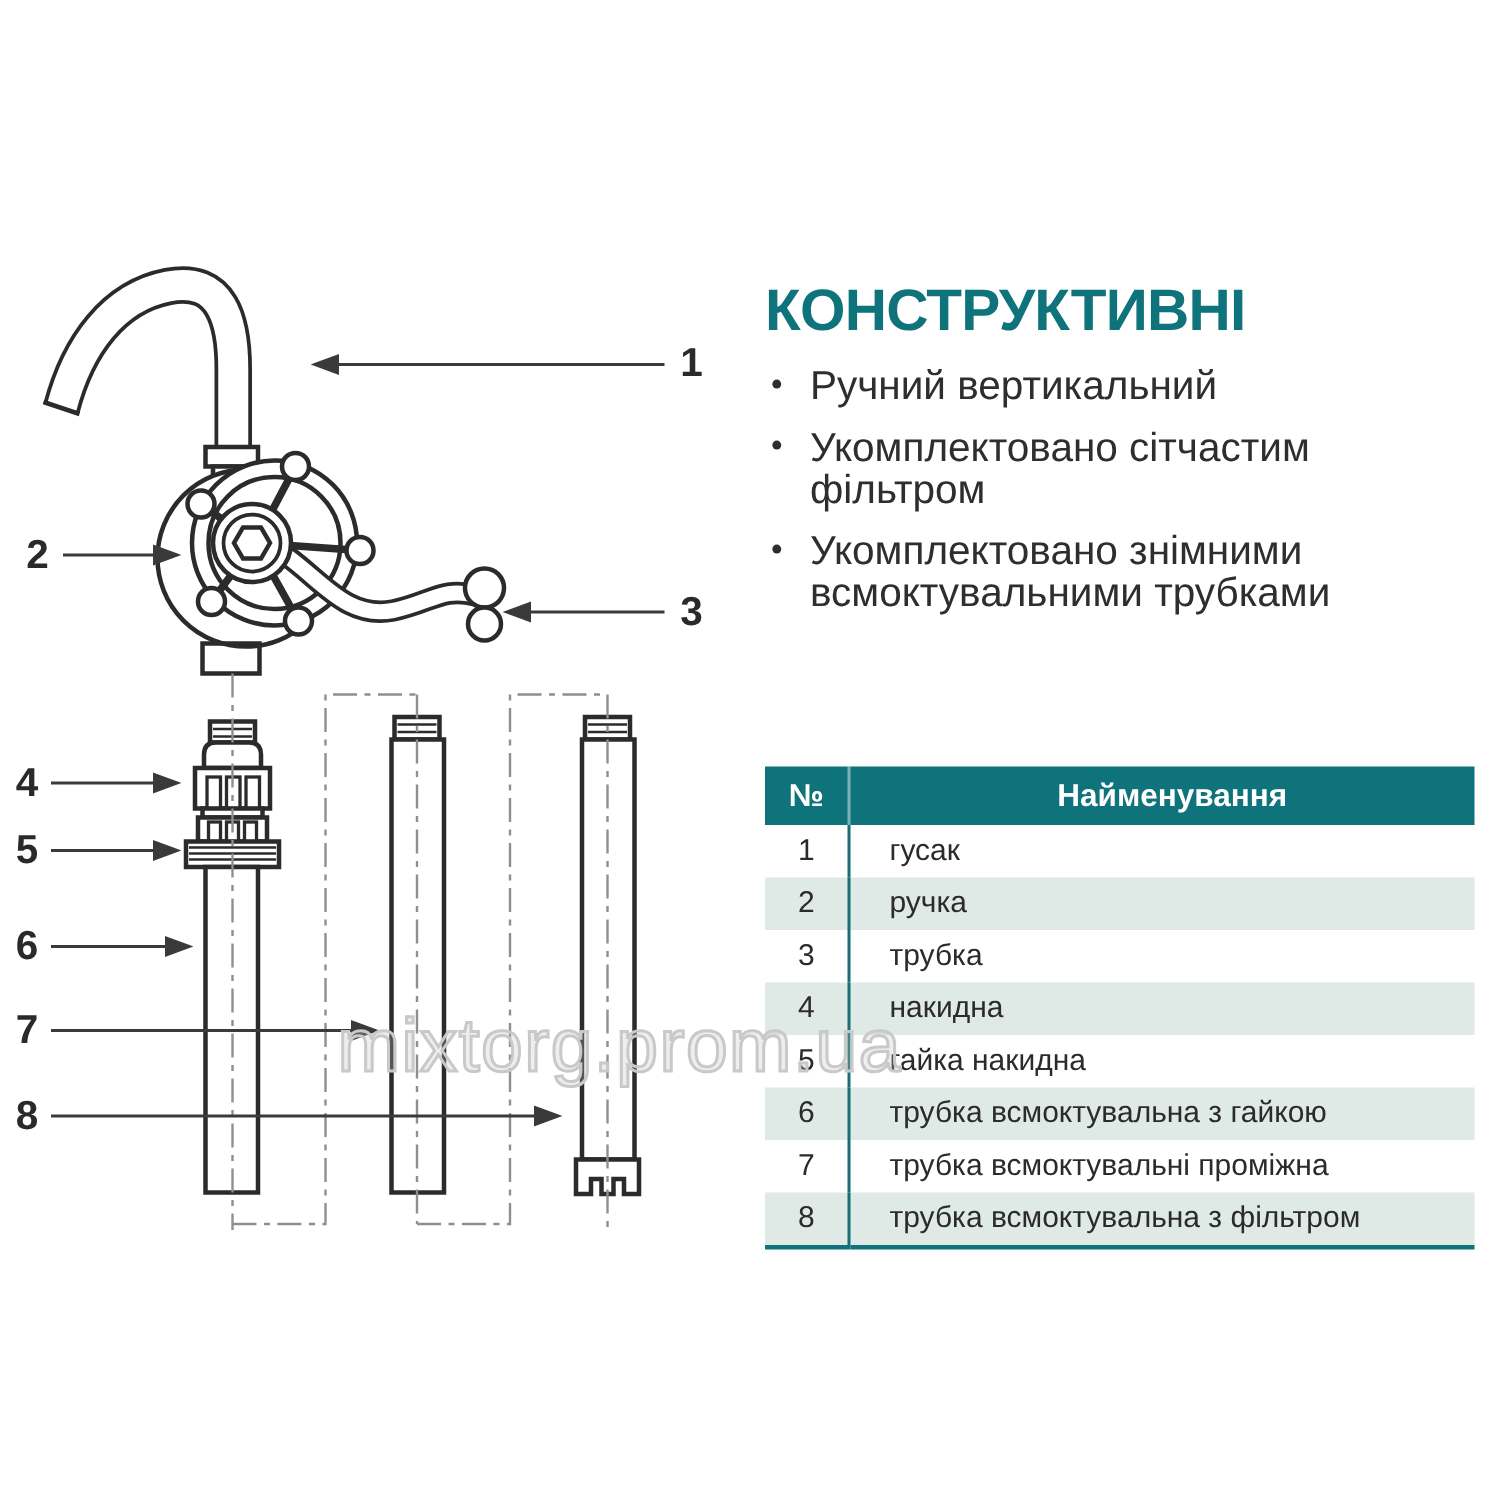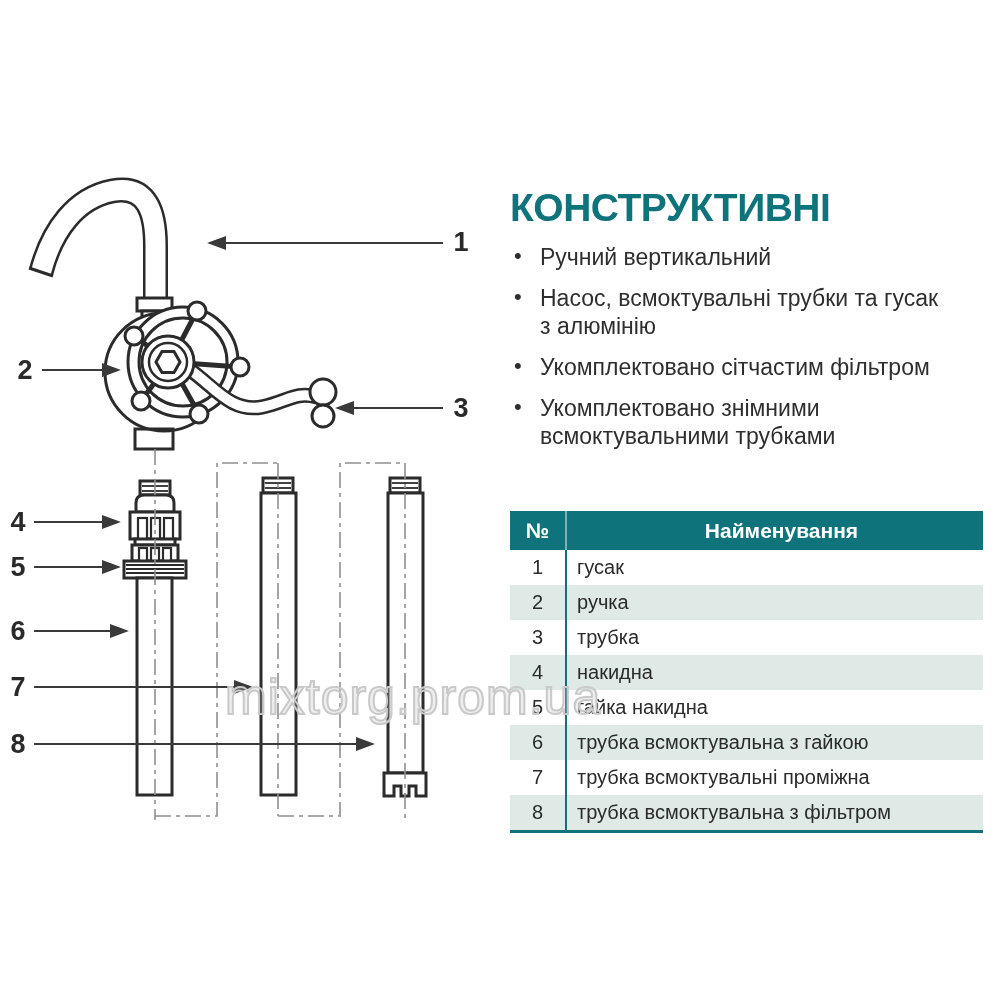--- a/index.html
+++ b/index.html
@@ -10,32 +10,32 @@
   .diagram-svg{position:absolute;left:0;top:0;z-index:5;}
 
   .callout-label{position:absolute;z-index:6;font-size:27px;font-weight:600;color:#2a2a2a;
                  transform:translate(-50%,-50%);line-height:1;}
 
   
   .heading{position:absolute;left:510px;top:163px;z-index:10;
            font-size:39px;line-height:37px;font-weight:700;color:#0e737a;letter-spacing:-0.5px;}
   .features{position:absolute;left:510px;top:243px;z-index:10;margin:0;padding:0;list-style:none;width:440px;}
   .features li{position:relative;max-width:400px;padding-left:30px;margin:0 0 13px 0;
-               font-size:23px;line-height:28px;color:#2e2e2e;}
+               font-size:27px;line-height:28px;color:#2e2e2e;}
   .features li::before{content:"\2022";position:absolute;left:4px;top:-1px;font-size:22px;color:#2e2e2e;}
 
   
   .parts-table{position:absolute;left:510px;top:511px;z-index:10;width:473px;
                border-collapse:collapse;table-layout:fixed;}
   .parts-table th{background:#0e737a;color:#fff;height:37px;font-size:21px;font-weight:700;}
   .parts-table th.col-num{width:53px;text-align:center;border-right:2px solid rgba(255,255,255,.45);}
   .parts-table th.col-name{text-align:center;padding-left:14px;}
   .parts-table td{height:33px;font-size:20px;color:#2b2b2b;}
   .parts-table td.cell-num{text-align:center;border-right:2px solid #156f76;}
-  .parts-table td.cell-name{padding-left:10px;}
+  .parts-table td.cell-name{padding-left:26px;}
   .parts-table tbody tr:nth-child(even){background:#dfe9e6;}
   .parts-table tbody tr:last-child td{border-bottom:3px solid #0e737a;}
 
   
   .watermark{position:absolute;left:225px;top:668px;z-index:30;pointer-events:none;
              font-size:50px;font-weight:400;letter-spacing:1px;white-space:nowrap;
              color:rgba(195,195,195,0.28);-webkit-text-stroke:2px #c9c9c9;}
 </style>
 </head>
 <body>
@@ -165,21 +165,20 @@
   <span class="callout-label" style="left:18px;top:631px">6</span>
   <span class="callout-label" style="left:18px;top:687px">7</span>
   <span class="callout-label" style="left:18px;top:744px">8</span>
 
   <h1 class="heading">
     <span>КОНСТРУКТИВНІ</span><br>
   </h1>
 
   <ul class="features">
     <li>Ручний вертикальний</li>
-    <li>Насос, всмоктувальні трубки та гусак з алюмінію</li>
     <li>Укомплектовано сітчастим фільтром</li>
     <li>Укомплектовано знімними всмоктувальними трубками</li>
   </ul>
 
   <table class="parts-table">
     <thead>
       <tr>
         <th class="col-num">№</th>
         <th class="col-name">Найменування</th>
       </tr>

